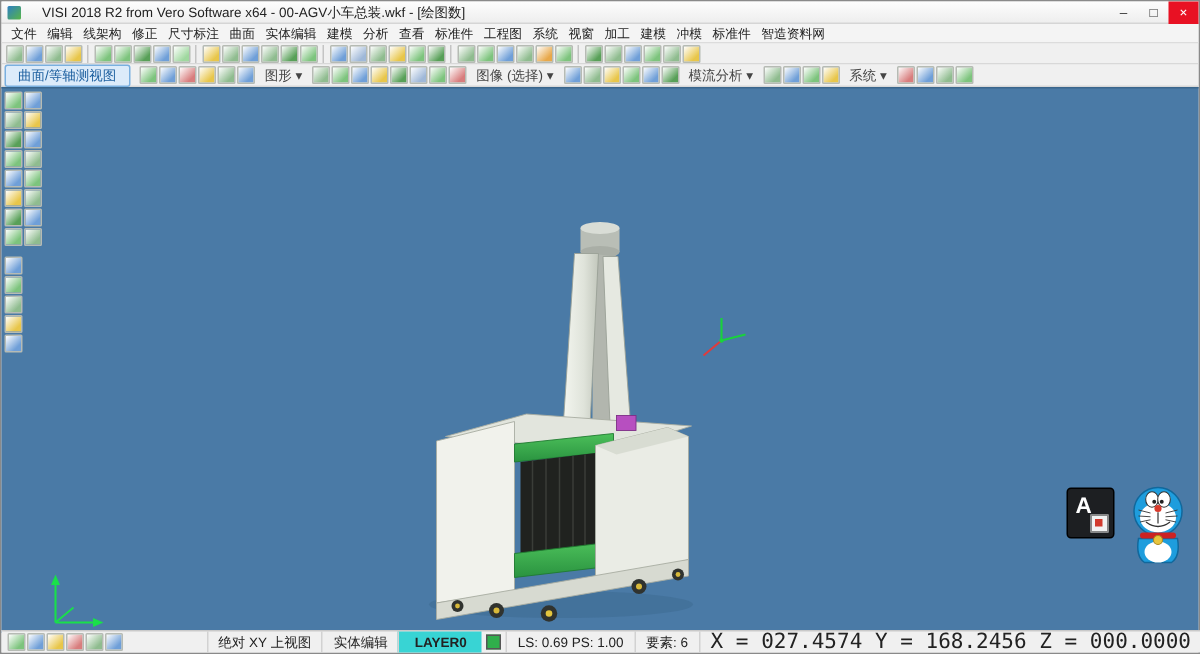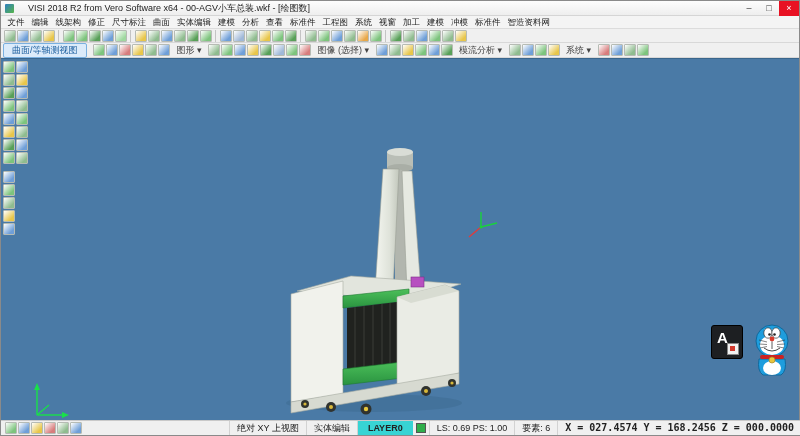--- a/index.html
+++ b/index.html
@@ -45,21 +45,21 @@
   .abox-sub { position:absolute; right:3px; bottom:3px; width:12px; height:12px; background:#f2f2f2; border:1px solid #888; }
   .abox-sub::after { content:""; position:absolute; left:2px; top:2px; width:5px; height:5px; background:#d23a2e; }
 
   
   .statusbar { position:absolute; left:0; bottom:0; width:800px; height:15px; background:#f0f0f0; border-top:1px solid #c9c9c9; display:flex; align-items:center; }
   .sb-icons { display:flex; align-items:center; padding:0 3px; }
   .sb-seg { font-size:9px; line-height:14px; padding:0 7px; border-left:1px solid #d2d2d2; color:#222; white-space:nowrap; }
   .sb-flex { flex:1; border-left:none; }
   .sb-layer { background:var(--layer_chip,#38d4d4); font-weight:bold; padding:0 10px; }
   .sb-swatch { width:10px; height:10px; background:#2fae4b; border:1px solid #555; margin:0 3px; flex:none; }
-  .sb-coords { font-family:"DejaVu Sans Mono", monospace; font-size:10px;font-weight:bold; }
+  .sb-coords { font-family:"DejaVu Sans Mono", monospace; font-size:14px; }
 </style>
 </head>
 <body>
 
 <div class="window">
 
   <div class="titlebar">
     <span class="app-icon"></span>
     <span class="title-text">VISI 2018 R2 from Vero Software x64 - 00-AGV小车总装.wkf - [绘图数]</span>
     <span class="win-controls">

